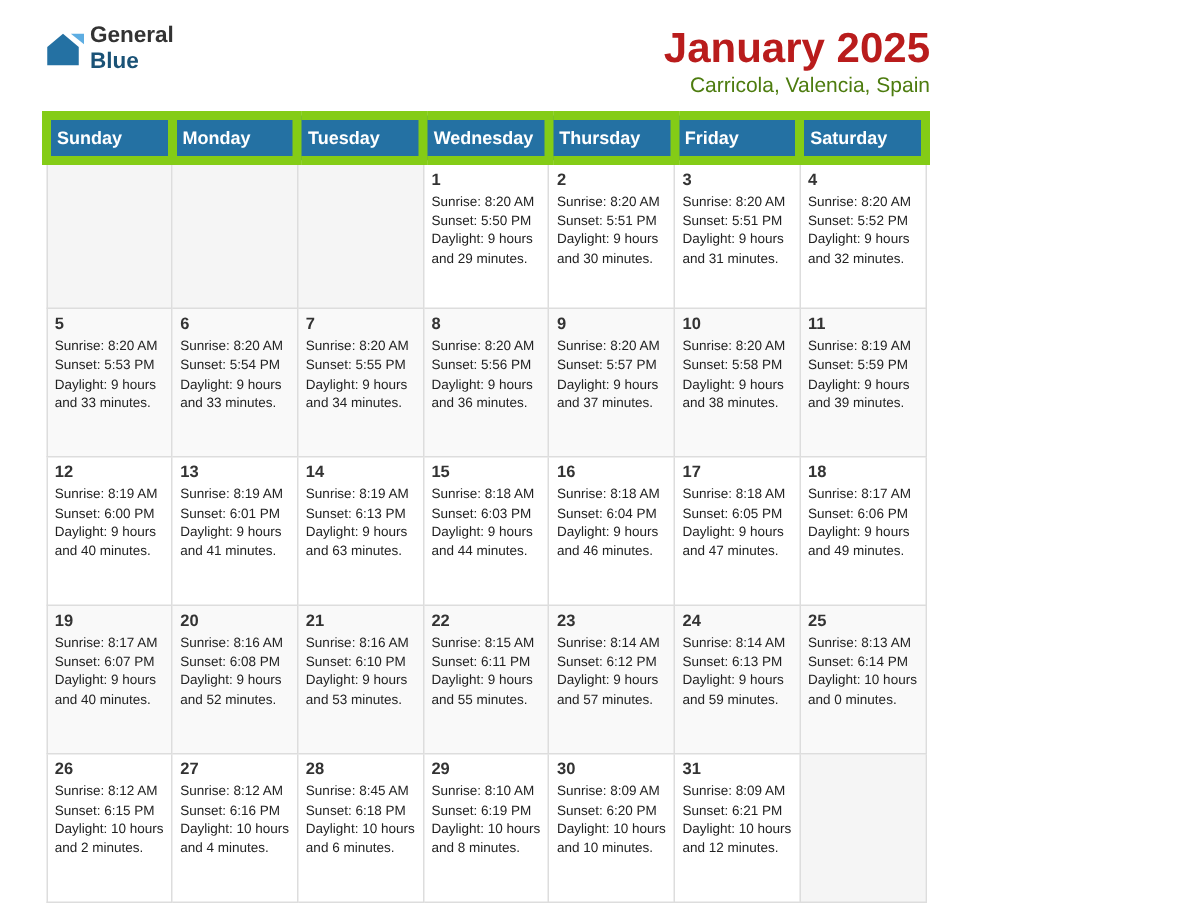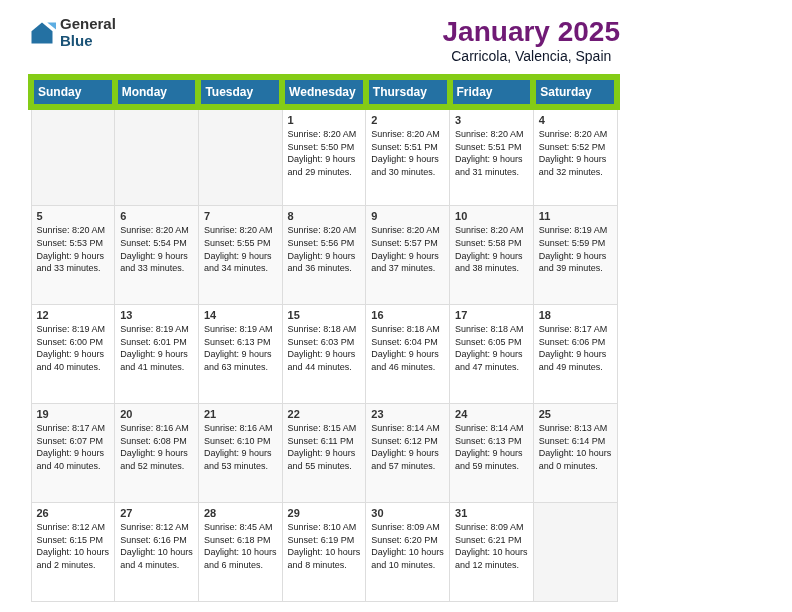--- a/index.html
+++ b/index.html
@@ -40,27 +40,26 @@
     .logo-icon {
       width: 28px;
       height: 28px;
     }
     .title-block {
       text-align: right;
     }
     .title-block h1 {
       font-size: 28px;
       font-weight: bold;
-      color: #701a75;
+      color: #b91c1c;
     }
     .title-block h2 {
       font-size: 14px;
       font-weight: normal;
-      color: #0f172a;
-      text-align: center;
+      color: #4d7c0f;
     }
     .calendar {
       flex: 1;
       border: 1px solid #ccc;
       border-collapse: collapse;
       width: 100%;
       table-layout: fixed;
     }
     .calendar thead tr th {
       background: #2471a3;

